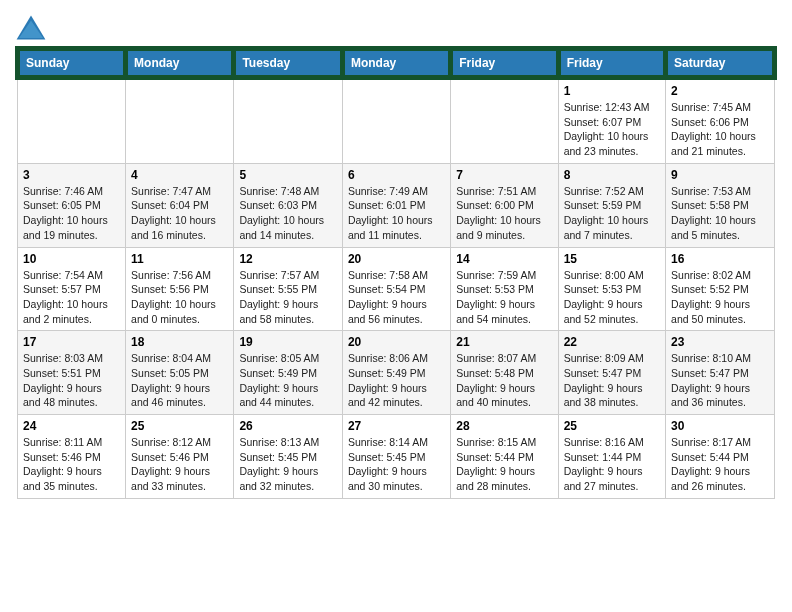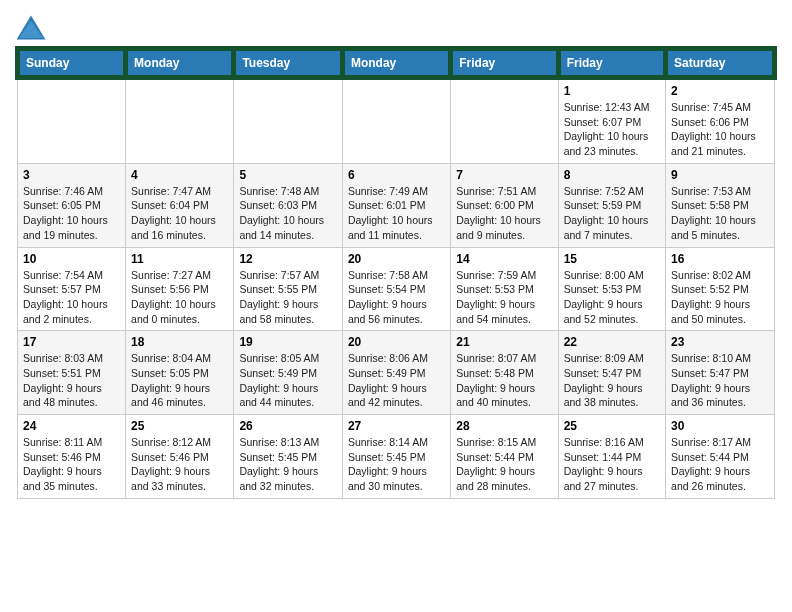--- a/index.html
+++ b/index.html
@@ -185,21 +185,21 @@
       </tr>
       <tr>
         <td>
           <span class="day-num">10</span>
           <div class="day-info">Sunrise: 7:54 AM
 Sunset: 5:57 PM
 Daylight: 10 hours and 2 minutes.</div>
         </td>
         <td>
           <span class="day-num">11</span>
-          <div class="day-info">Sunrise: 7:27 AM
+          <div class="day-info">Sunrise: 7:56 AM
 Sunset: 5:56 PM
 Daylight: 10 hours and 0 minutes.</div>
         </td>
         <td>
           <span class="day-num">12</span>
           <div class="day-info">Sunrise: 7:57 AM
 Sunset: 5:55 PM
 Daylight: 9 hours and 58 minutes.</div>
         </td>
         <td>

